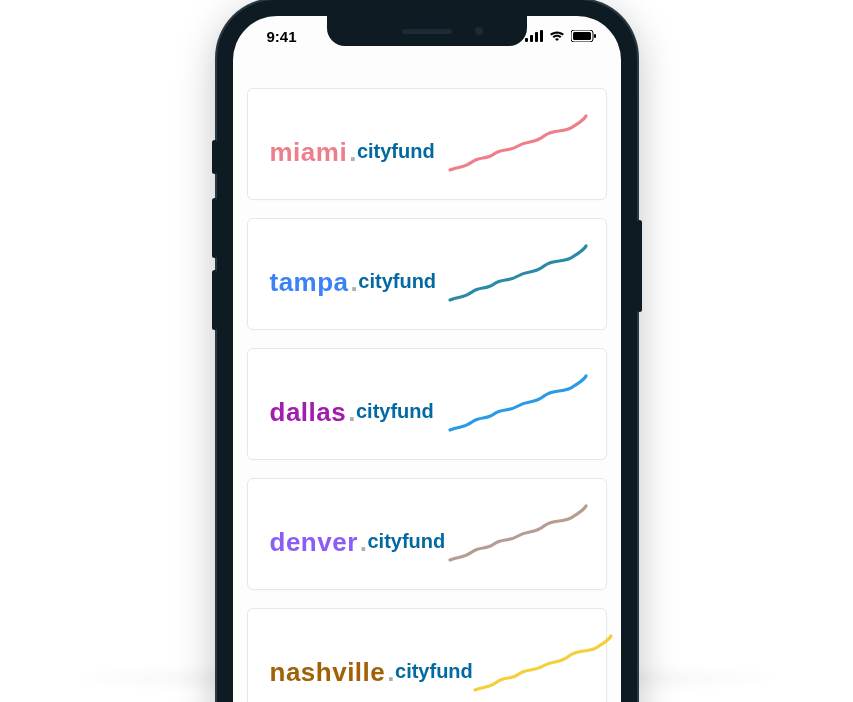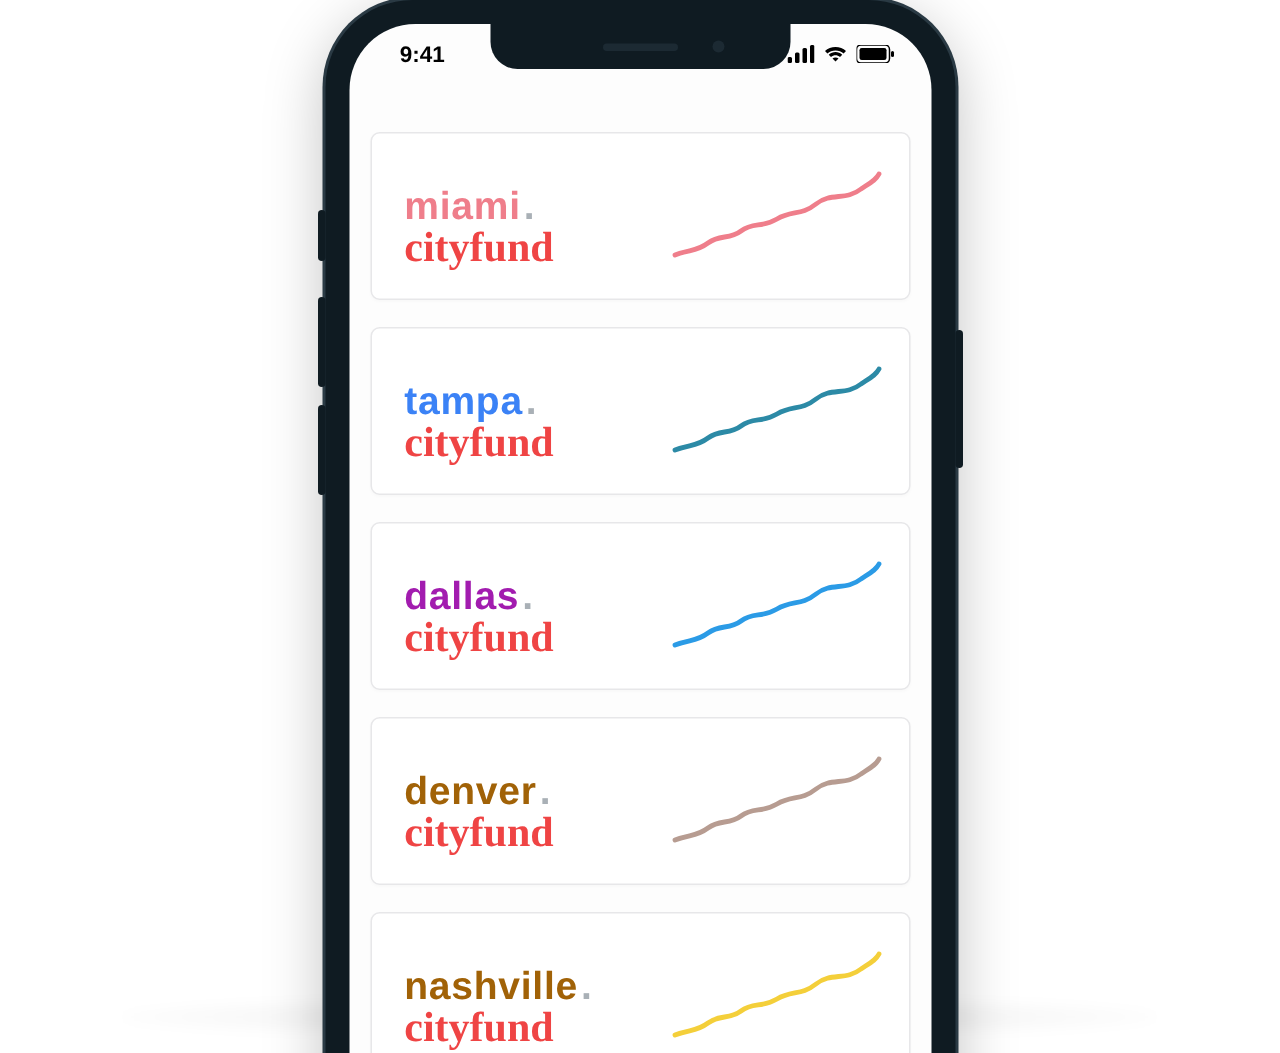--- a/index.html
+++ b/index.html
@@ -140,40 +140,40 @@
     display: flex;
     align-items: center;
     justify-content: space-between;
     padding: 0 18px 0 22px;
     box-sizing: border-box;
     box-shadow: 0 1px 2px rgba(0,0,0,0.02);
   }
 
   .logo-block {
     display: flex;
-    flex-direction: column;
+    flex-direction: row;
     line-height: 1;
     margin-top: 16px;
   }
   .city-line {
     font-family: "Trebuchet MS", "Segoe UI", Arial, sans-serif;
     font-weight: 600;
     font-size: 26px;
     letter-spacing: 0.5px;
     text-transform: lowercase;
     display: flex;
     align-items: baseline;
     gap: 2px;
   }
   .city-line .dot { font-weight: 700; }
   .brand-line {
-    font-family: Liberation Serif, serif;
+    font-family: Liberation Sans, sans-serif;
     font-weight: 700;
-    font-size: 28px;
-    color: #ef4444;
+    font-size: 20px;
+    color: #0369a1;
     letter-spacing: 0px;
     margin-top: 2px;
     text-transform: lowercase;
   }
 
   .chart-wrap {
     width: 140px;
     height: 70px;
     flex-shrink: 0;
   }
@@ -269,21 +269,21 @@
             </div>
             <div class="brand-line">cityfund</div>
           </div>
           <div class="chart-wrap"><svg viewBox="0 0 140 60">
               <path class="spark" d="M2,56 C12,52 16,54 24,48 C32,42 38,46 46,40 C54,34 60,38 70,32 C80,26 86,30 96,22 C106,14 116,20 126,12 C132,8 136,6 138,2" stroke="#2b9be6"></path>
             </svg></div>
         </div>
         <div class="card">
           <div class="logo-block">
             <div class="city-line">
-              <span style="color: #a16207;">denver</span>
+              <span style="color: #8b5cf6;">denver</span>
               <span class="dot" style="color: rgb(169, 176, 182);">.</span>
             </div>
             <div class="brand-line">cityfund</div>
           </div>
           <div class="chart-wrap"><svg viewBox="0 0 140 60">
               <path class="spark" d="M2,56 C12,52 16,54 24,48 C32,42 38,46 46,40 C54,34 60,38 70,32 C80,26 86,30 96,22 C106,14 116,20 126,12 C132,8 136,6 138,2" stroke="#b79c91"></path>
             </svg></div>
         </div>
         <div class="card">
           <div class="logo-block">

